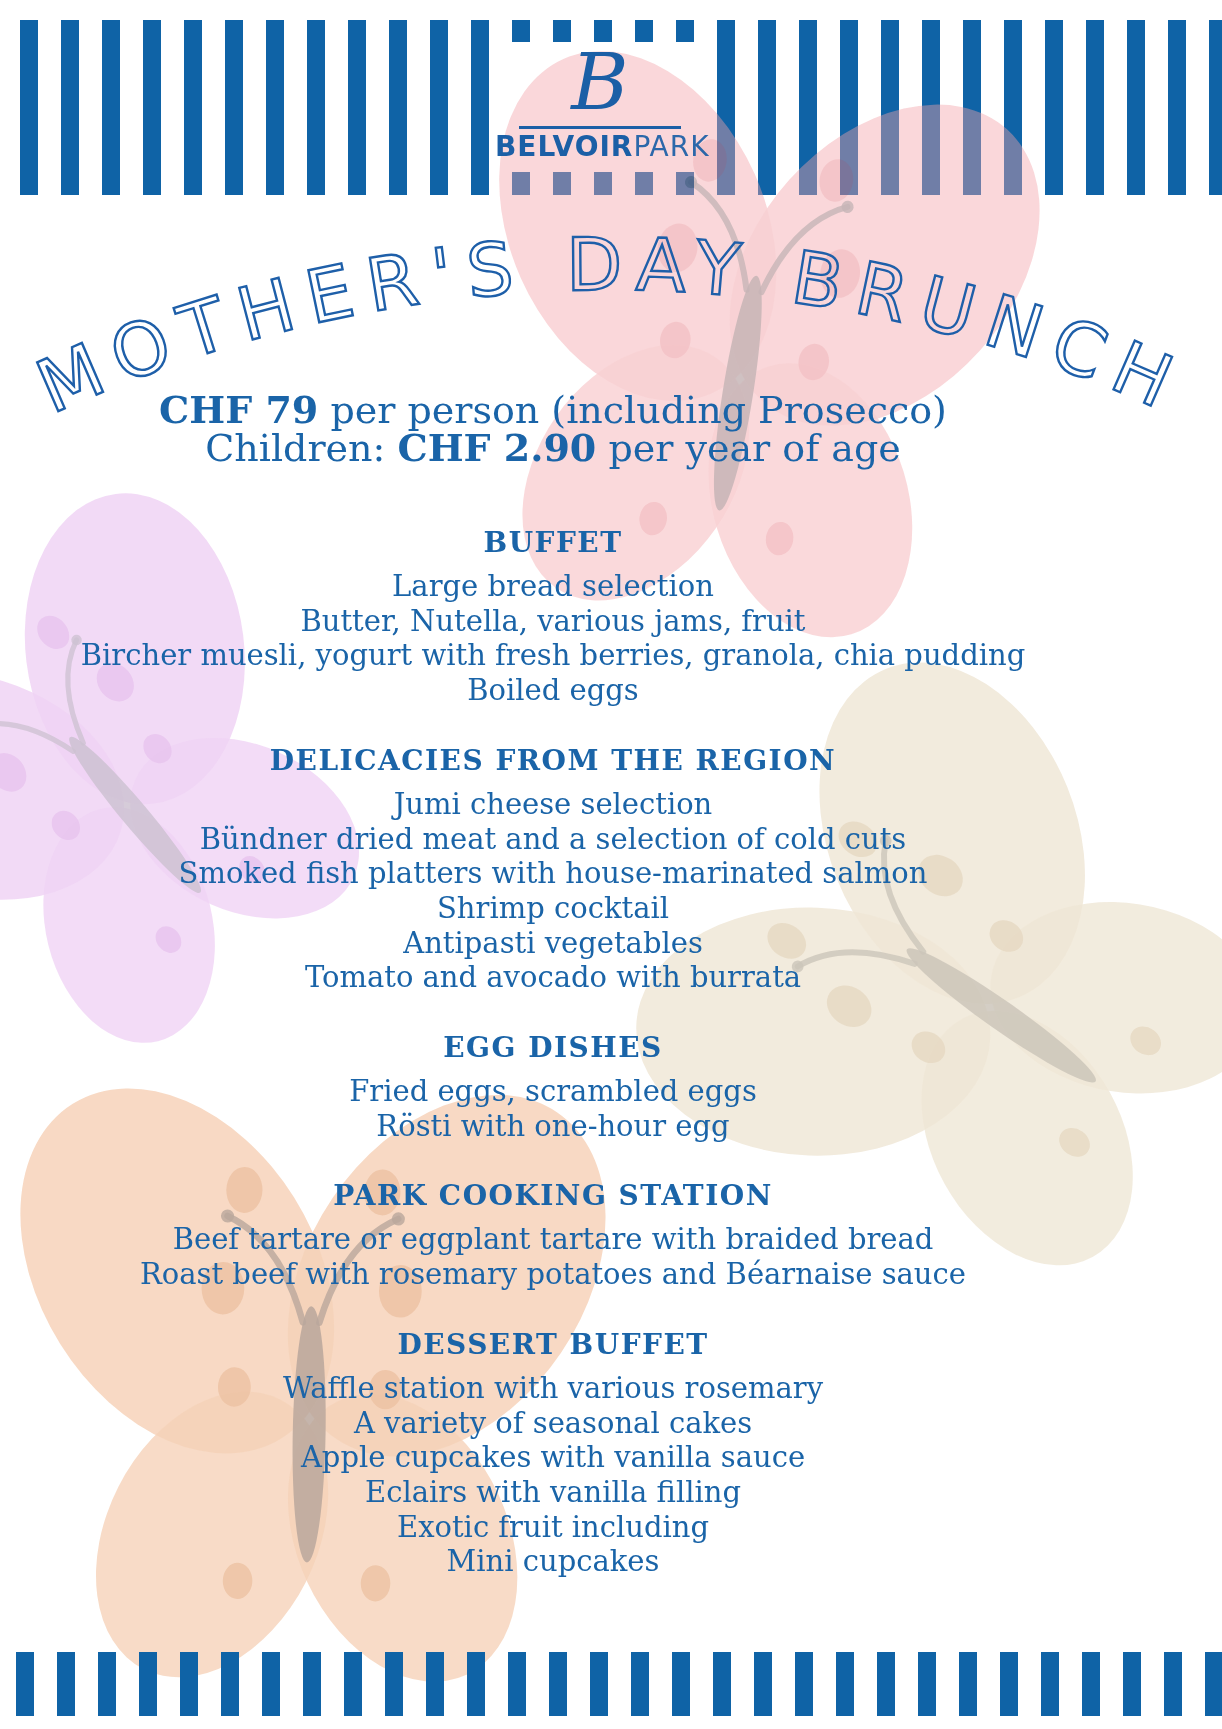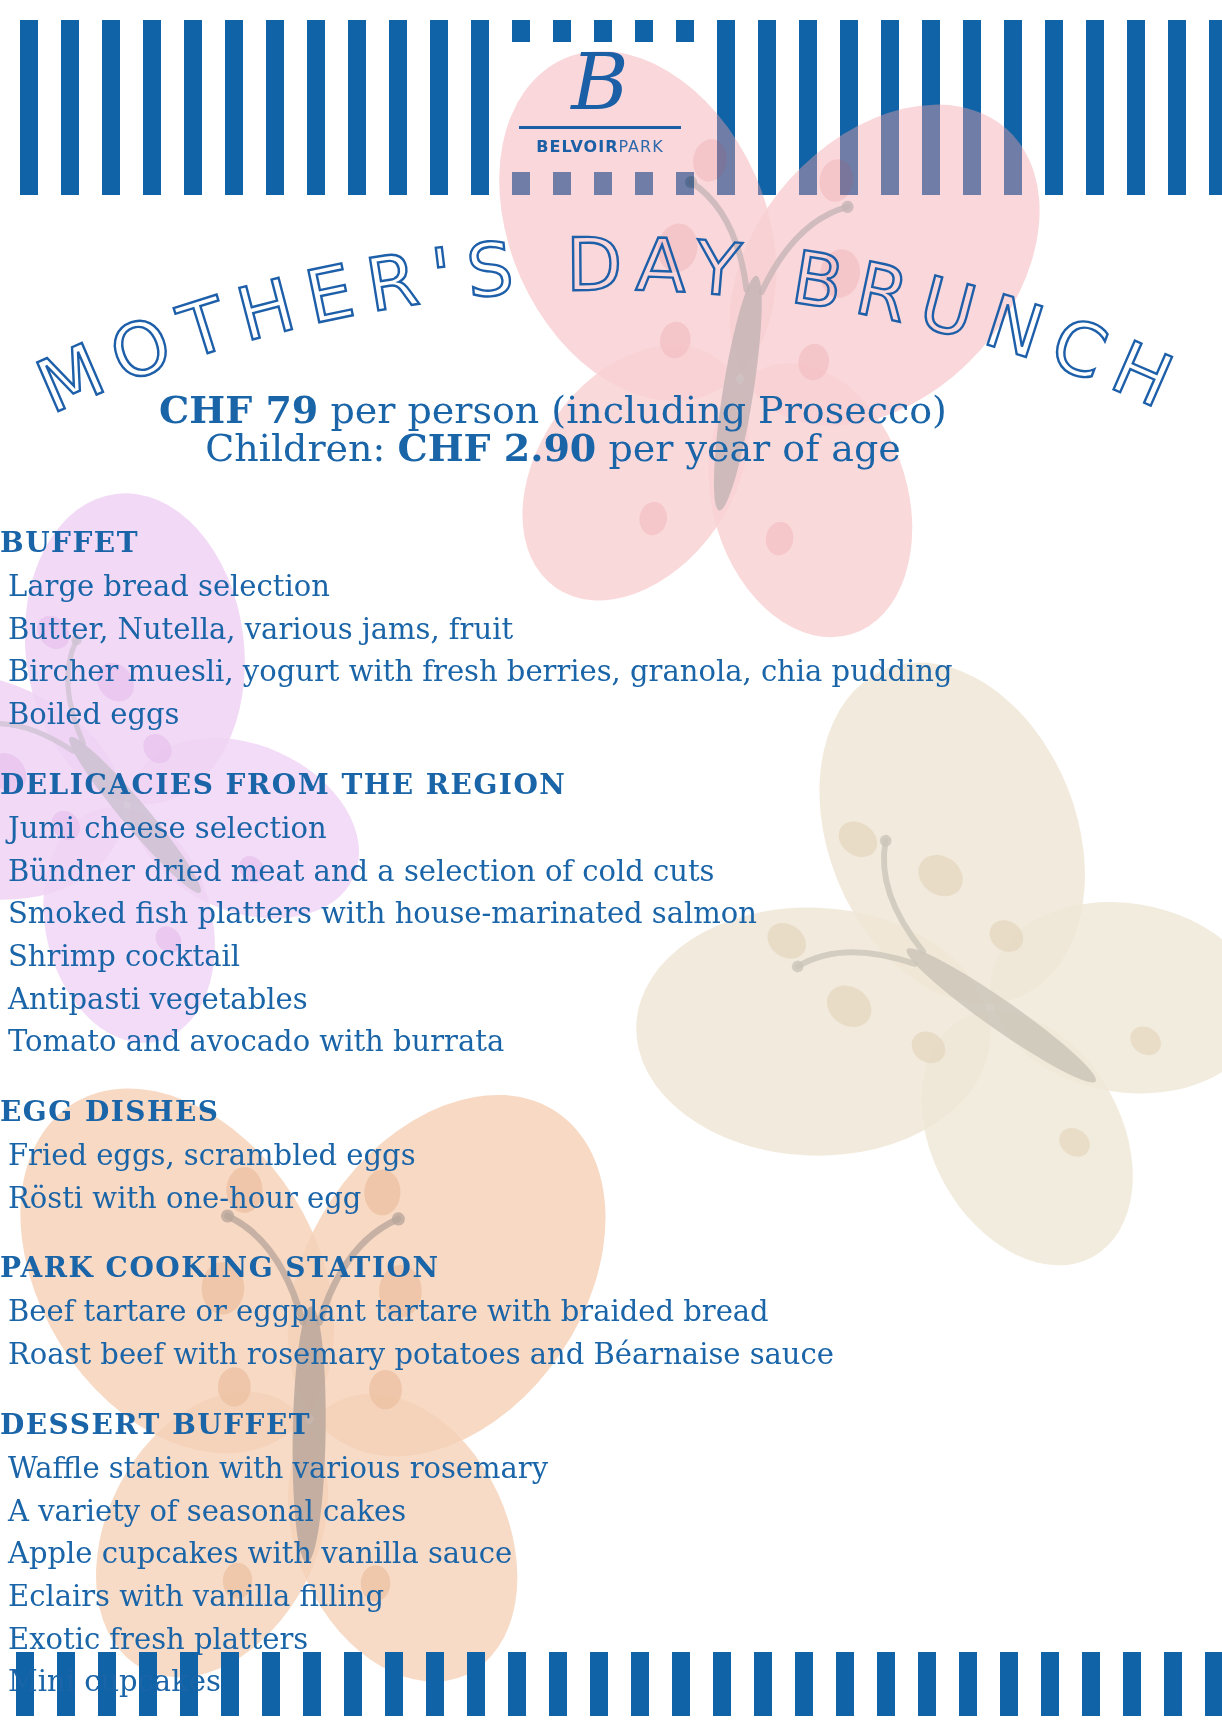--- a/index.html
+++ b/index.html
@@ -40,21 +40,21 @@
     font-family:"DejaVu Serif", serif;
     font-style:italic; font-size:78px; line-height:84px;
     display:block;
   }
   .logo-divider {
     width:162px; height:3px; margin:2px auto 7px auto;
     background:var(--logo-blue,#1b5fa6);
   }
   .logo-brand {
     font-family:"DejaVu Sans", sans-serif;
-    font-size:16px; letter-spacing:1px; line-height:22px;
+    font-size:28px; letter-spacing:1px; line-height:22px;
     white-space:nowrap;
   }
   .logo-brand .bold { font-weight:700; }
   .logo-brand .light { font-weight:400; opacity:.92; }
 
   
   .butterfly { position:absolute; z-index:3; pointer-events:none; }
   .bf-pink  { left:400px; top:28px;  width:690px; height:640px; transform:rotate(9deg);   opacity:.5;  --wing:#f2a2a8; --spot:#e8838b; --bodyc:#8f6d70; }
   .bf-lilac { left:-150px; top:470px; width:520px; height:630px; transform:rotate(-40deg); opacity:.45; --wing:#dd9fe8; --spot:#cc7cda; --bodyc:#93799c; }
   .bf-cream { left:650px; top:680px; width:630px; height:620px; transform:rotate(-55deg); opacity:.5;  --wing:#e0cfae; --spot:#cdb386; --bodyc:#9a8d77; }
@@ -77,29 +77,29 @@
     left:0; top:391px; width:1106px;
     text-align:center; color:var(--text-blue,#1a64a8);
     font-size:38px; line-height:38px;
   }
   .pricing .bold { font-weight:700; }
 
   
   .menu {
     position:absolute; z-index:5;
     left:0; top:526px; width:1106px;
-    text-align:left; color:var(--text-blue,#1a64a8);
+    text-align:center; color:var(--text-blue,#1a64a8);
   }
   .section-title {
     font-size:28px; font-weight:700; letter-spacing:1.5px;
     line-height:34px; margin:36px 0 9px 0;
   }
   .menu-section:first-child .section-title { margin-top:0; }
   .menu-item {
-    font-size:29px; line-height:34.7px; margin:8px;
+    font-size:29px; line-height:34.7px; margin:0;
   }
 </style>
 </head>
 <body>
 
 <svg width="0" height="0" style="position:absolute" aria-hidden="true">
   <defs>
     <symbol id="butterfly" viewBox="0 0 400 420">
       <ellipse cx="118" cy="142" rx="84" ry="120" transform="rotate(-33 118 142)" fill="var(--wing)" fill-opacity="0.85"></ellipse>
       <ellipse cx="282" cy="142" rx="84" ry="120" transform="rotate(33 282 142)" fill="var(--wing)" fill-opacity="0.85"></ellipse>
@@ -193,18 +193,18 @@
       <p class="menu-item">Beef tartare or eggplant tartare with braided bread</p>
       <p class="menu-item">Roast beef with rosemary potatoes and Béarnaise sauce</p>
     </section>
 
     <section class="menu-section">
       <h2 class="section-title">DESSERT BUFFET</h2>
       <p class="menu-item">Waffle station with various rosemary</p>
       <p class="menu-item">A variety of seasonal cakes</p>
       <p class="menu-item">Apple cupcakes with vanilla sauce</p>
       <p class="menu-item">Eclairs with vanilla filling</p>
-      <p class="menu-item">Exotic fresh platters</p>
+      <p class="menu-item">Exotic fruit including</p>
       <p class="menu-item">Mini cupcakes</p>
     </section>
 
   </div>
 </div>
 
 </body></html>

